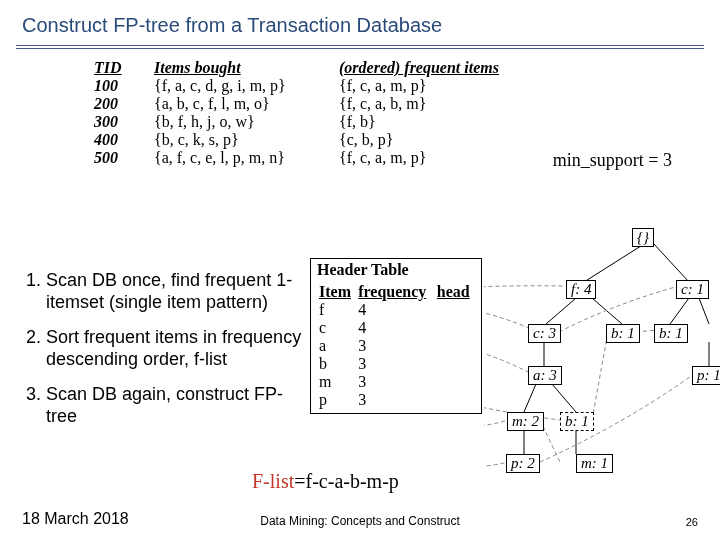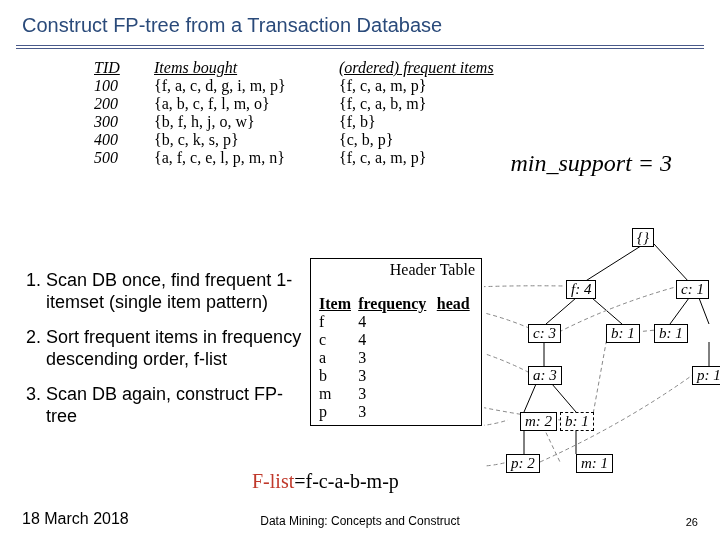--- a/index.html
+++ b/index.html
@@ -2,31 +2,31 @@
 <html><head>
 <meta charset="utf-8">
 <style>
   * { box-sizing: border-box; margin: 0; padding: 0; }
   body { width: 720px; height: 540px; font-family: Arial, sans-serif; background: #fff; position: relative; overflow: hidden; }
   .title { font-size: 20px; color: #2a4a7a; padding: 14px 18px 8px 22px; font-weight: normal; }
   .hr { border: none; border-top: 4px double #4a5a8a; margin: 0 16px 10px 16px; }
   .trans-table { margin-left: 90px; font-size: 16px; position: relative; }
   .trans-table table { border-collapse: collapse; }
   .trans-table td { padding: 0 4px; white-space: nowrap; font-family: 'Times New Roman', serif; }
-  .trans-table .h { font-weight: normal; font-style: italic; }
+  .trans-table .h { font-weight: bold; font-style: italic; }
   .trans-table .u { text-decoration: underline; }
   .col-tid { width: 60px; }
   .col-items { width: 185px; margin-left: 43px; }
   .col-freq { width: 145px; }
-  .minsup { position: absolute; right: 48px; top: 150px; font-family: 'Times New Roman', serif; font-size: 24px; font-style: italic; }
+  .minsup { position: absolute; right: 48px; top: 150px; font-family: 'Times New Roman', serif; font-size: 18px; }
   .steps { position: absolute; left: 22px; top: 270px; width: 290px; font-size: 18px; line-height: 1.2; }
   .steps ol { list-style-position: outside; padding-left: 24px; }
   .steps li { margin-bottom: 14px; }
   .header-table { position: absolute; left: 310px; top: 258px; font-family: 'Times New Roman', serif; font-size: 16px; border: 1px solid #000; padding: 2px 6px 4px 6px; background: #fff; width: 172px; }
-  .header-table .ht-title { font-weight: normal; text-align: right; margin-bottom: 16px; }
+  .header-table .ht-title { font-weight: bold; text-align: left; margin-bottom: 4px; }
   .header-table table { border-collapse: collapse; width: 100%; }
   .header-table td { padding: 0 2px; }
   .header-table .u { text-decoration: underline; font-weight: bold; }
   .flist { position: absolute; left: 252px; top: 470px; font-family: 'Times New Roman', serif; font-size: 20px; color: #c0392b; }
   .flist .b { color: #000; }
   .footer-l { position: absolute; left: 22px; bottom: 12px; font-size: 16px; }
   .footer-c { position: absolute; left: 0; right: 0; bottom: 12px; text-align: center; font-size: 12px; }
   .footer-r { position: absolute; right: 22px; bottom: 12px; font-size: 11px; }
   .tree { position: absolute; left: 484px; top: 224px; width: 232px; height: 260px; }
   .node { position: absolute; border: 1px solid #000; background: #fff; font-family: 'Times New Roman', serif; font-size: 15px; font-style: italic; padding: 0 4px; text-align: center; white-space: nowrap; }
@@ -159,21 +159,21 @@
     </g>
   </svg>
   <div class="node" style="left:148px;top:4px">{}</div>
   <div class="node" style="left:82px;top:56px">f: 4</div>
   <div class="node" style="left:192px;top:56px">c: 1</div>
   <div class="node" style="left:44px;top:100px">c: 3</div>
   <div class="node" style="left:122px;top:100px">b: 1</div>
   <div class="node" style="left:170px;top:100px">b: 1</div>
   <div class="node" style="left:44px;top:142px">a: 3</div>
   <div class="node" style="left:208px;top:142px">p: 1</div>
-  <div class="node" style="left:36px;top:188px">m: 2</div>
+  <div class="node" style="left:23px;top:188px">m: 2</div>
   <div class="node" style="left:76px;top:188px;border-style:dashed">b: 1</div>
   <div class="node" style="left:22px;top:230px">p: 2</div>
   <div class="node" style="left:92px;top:230px">m: 1</div>
 </div>
 
 <div class="flist">
   <span>F-list</span><span class="b">=f-c-a-b-m-p</span>
 </div>
 
 <div class="footer-l">18 March 2018</div>

